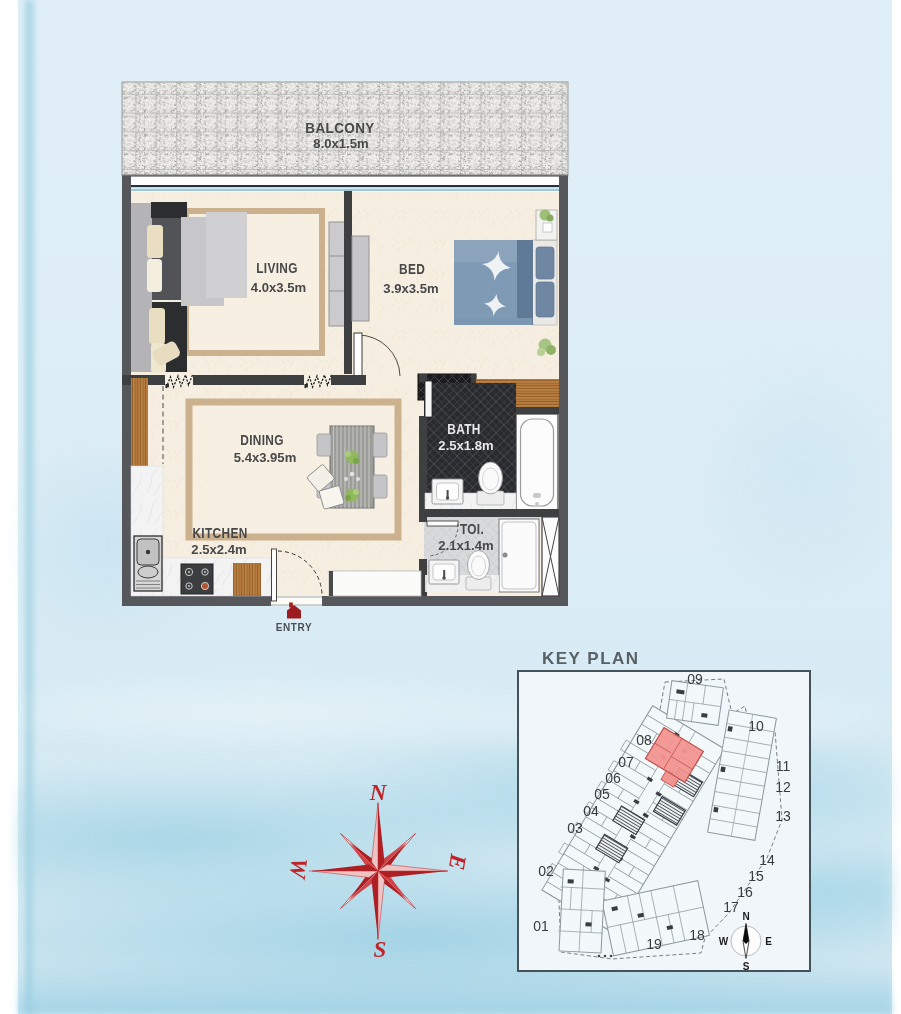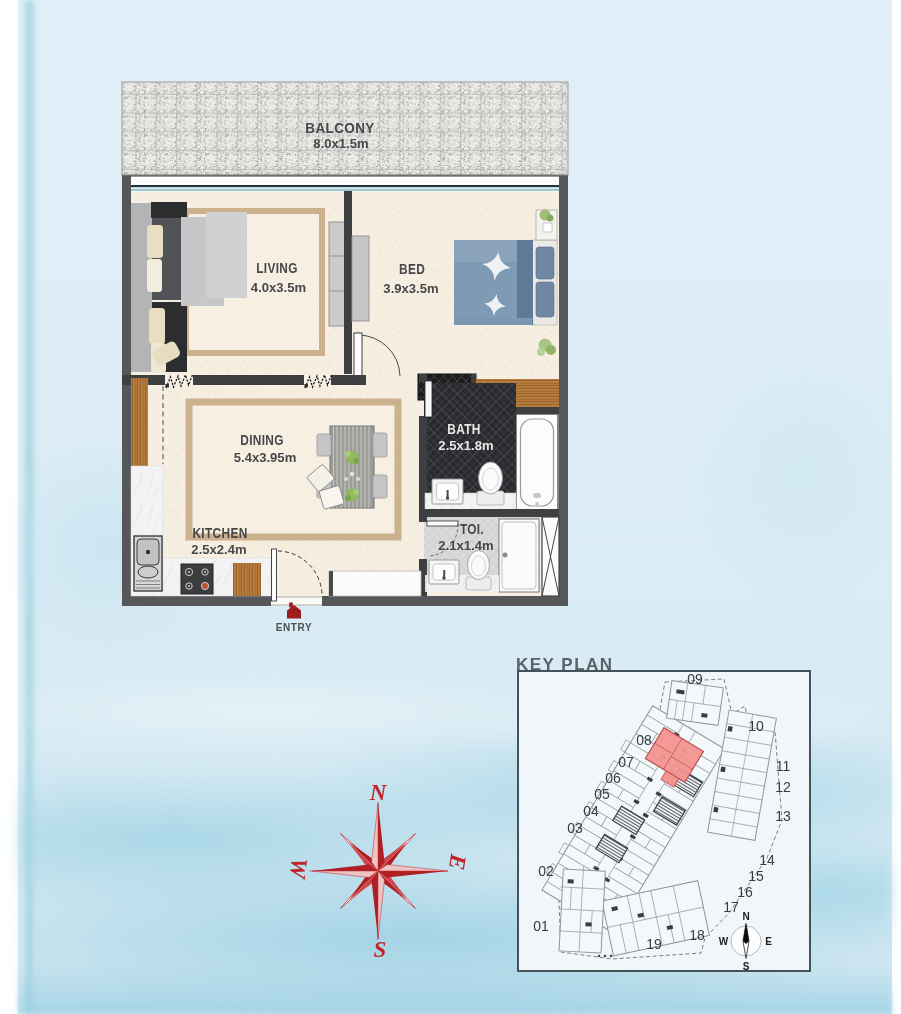--- a/index.html
+++ b/index.html
@@ -771,21 +771,21 @@
 </g>
 
 <g font-family="Liberation Serif, serif" font-style="italic" font-weight="bold" font-size="23" fill="#c02428">
 <text x="90" y="19" text-anchor="middle">N</text>
 <text x="92" y="176" text-anchor="middle">S</text>
 <text x="169" y="88" text-anchor="middle" transform="rotate(99 169 81)">E</text>
 <text x="10" y="94" text-anchor="middle" transform="rotate(97 10 87)">W</text>
 </g>
 </svg>
 
-<div style="position:absolute;left:516px;top:649px;font:bold 17px 'Liberation Sans',sans-serif;color:#596066;letter-spacing:1.5px;margin-top:6px;">KEY PLAN</div>
+<div style="position:absolute;left:542px;top:649px;font:bold 17px 'Liberation Sans',sans-serif;color:#596066;letter-spacing:1.5px;">KEY PLAN</div>
 <svg width="294" height="302" viewBox="0 0 294 302" style="position:absolute;left:517px;top:670px">
 <defs>
         <pattern id="stair" width="2.8" height="2.8" patternUnits="userSpaceOnUse">
           <rect width="2.8" height="2.8" fill="#eef2f4"></rect>
           <path d="M0,1.4H2.8" stroke="#474c50" stroke-width="0.9"></path>
         </pattern>
       </defs>
 
 <rect x="1" y="1" width="292" height="300" fill="#f0f6f9" stroke="#44525a" stroke-width="2"></rect>
 

